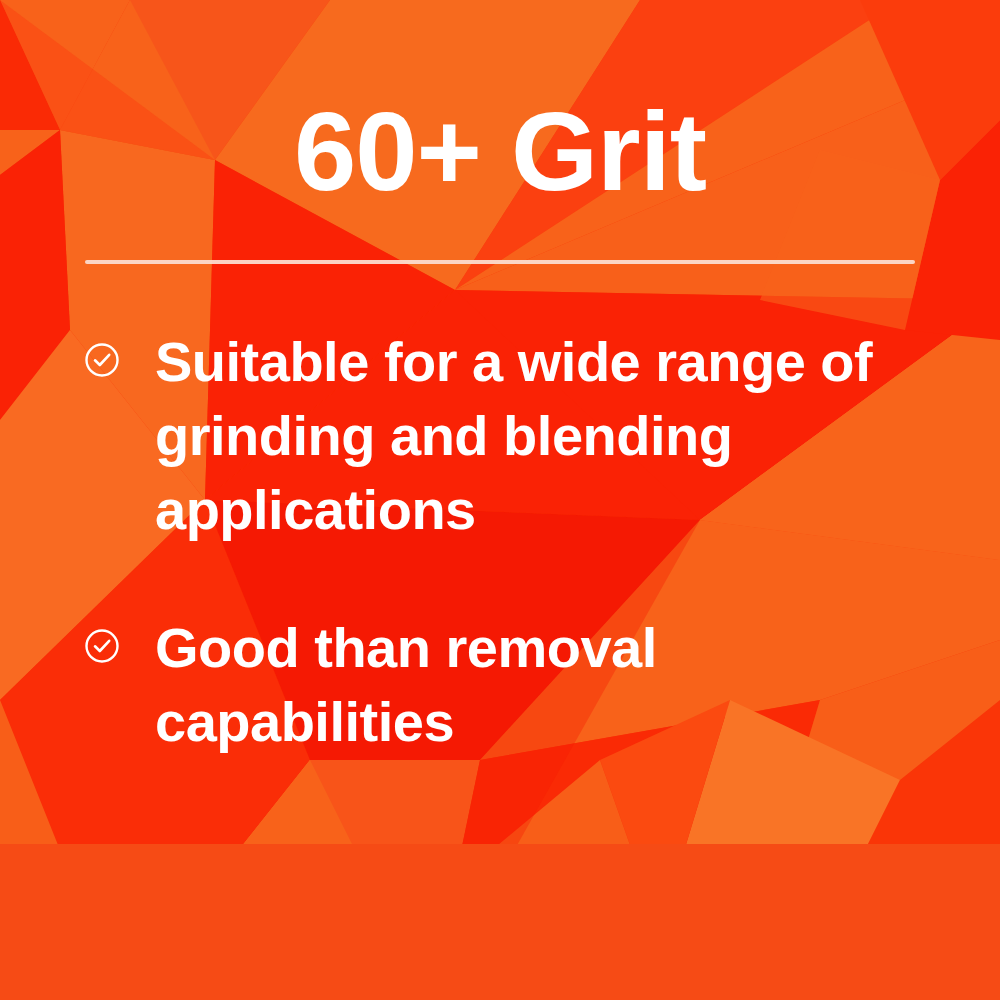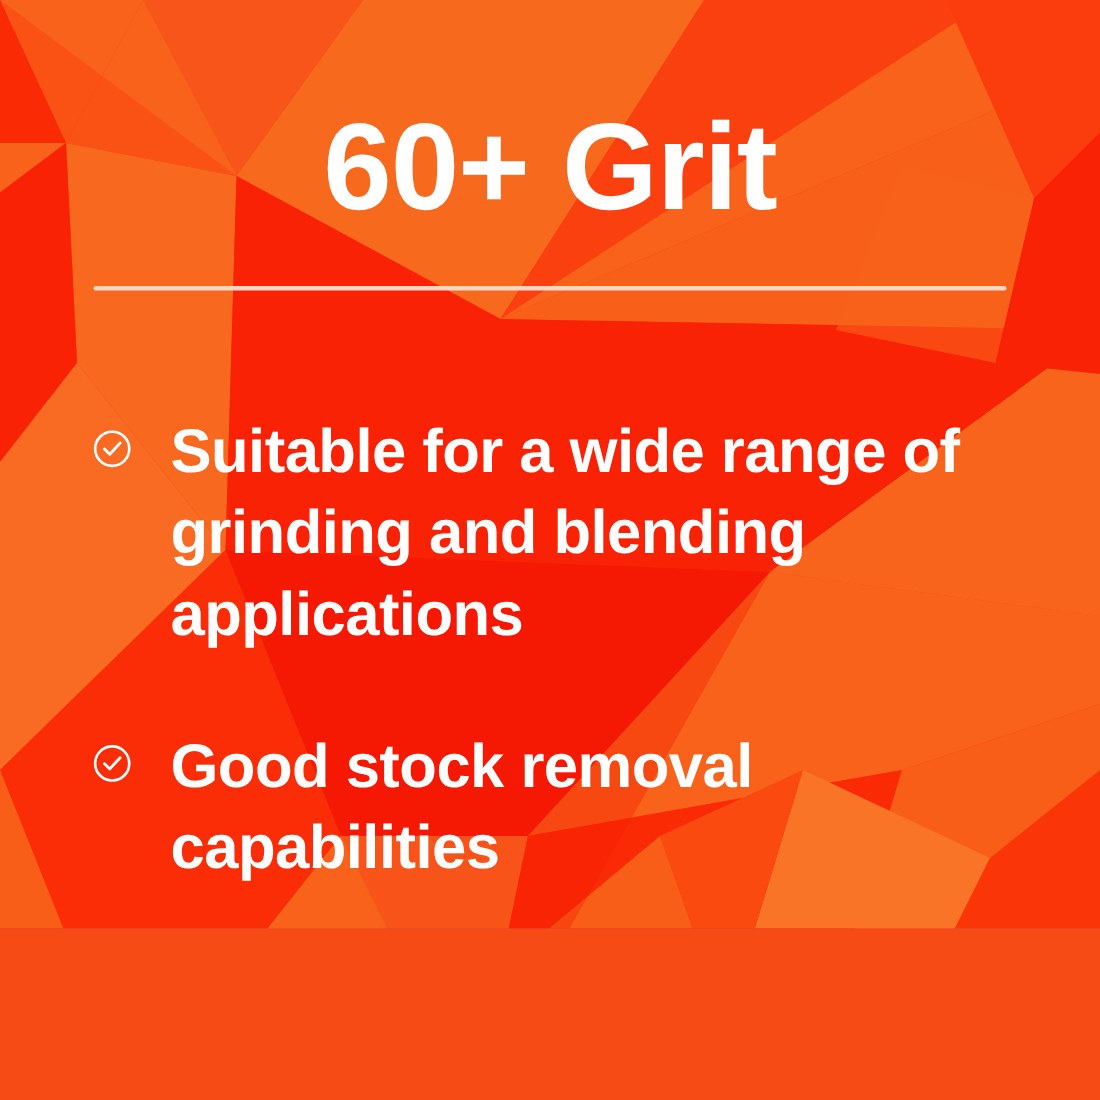--- a/index.html
+++ b/index.html
@@ -51,21 +51,20 @@
     height: 4px;
     background: #FBDCCF;
     opacity: 0.95;
     border-radius: 2px;
   }
   #bullets {
     position: absolute;
     left: 84px;
     top: 325px;
     right: 58px;
-    margin-top: 48px;
   }
   .bullet {
     position: relative;
     display: flex;
     align-items: flex-start;
     margin-bottom: 64px;
   }
   .bullet:last-child { margin-bottom: 0; }
   .check-wrap {
     flex: 0 0 auto;
@@ -171,19 +170,19 @@
         <span class="bullet-text">Suitable for a wide range of grinding and blending applications</span>
       </div>
 
       <div class="bullet">
         <span class="check-wrap">
           <svg class="check-icon" viewBox="0 0 36 36" aria-hidden="true">
             <circle cx="18" cy="18" r="15.5" fill="none" stroke="#FFFFFF" stroke-width="2.4"></circle>
             <path d="M11 18.3 L15.8 23 L25.2 12.8" fill="none" stroke="#FFFFFF" stroke-width="2.6" stroke-linecap="round" stroke-linejoin="round"></path>
           </svg>
         </span>
-        <span class="bullet-text">Good stock removal capabilities</span>
+        <span class="bullet-text">Good than removal capabilities</span>
       </div>
 
 
     </div>
   </div>
 </div>
 
 </body></html>

